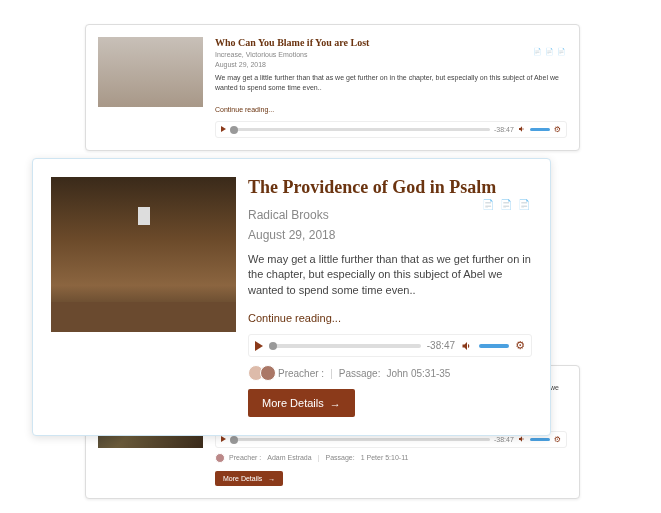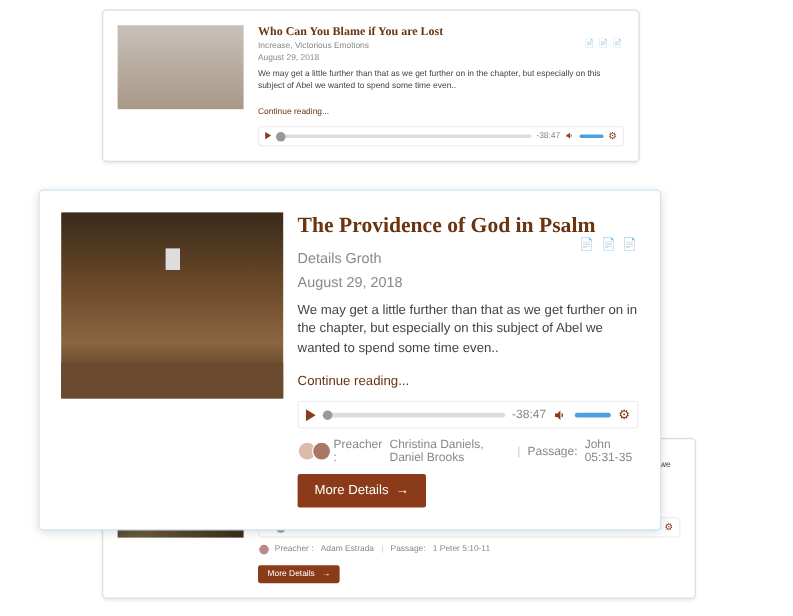--- a/index.html
+++ b/index.html
@@ -58,21 +58,21 @@
 .card.small .av{width:10px;height:10px;margin-right:-2px}
 .card.featured .av{width:16px;height:16px;margin-right:-4px}
 .btn{display:inline-flex;align-items:center;gap:6px;background:#8b3a1a;color:#fff;border:none;border-radius:2px;margin-top:8px;cursor:pointer;font-family:inherit}
 .card.small .btn{font-size:7px;padding:4px 8px}
 .card.featured .btn{font-size:11px;padding:8px 14px}
 .sep{color:#ccc}
 </style>
 </head>
 <body>
 
-<div class="card small" style="top:8px;left:85px;width:448px">
+<div class="card small" style="top:24px;left:85px;width:495px">
   <div class="thumb" style="background:linear-gradient(180deg,#c8c0b8 0%,#a89888 100%)"></div>
   <div class="content">
     <div class="title">Who Can You Blame if You are Lost</div>
     <div class="sub">Increase, Victorious Emotions</div>
     <div class="sub">August 29, 2018</div>
     <div class="actions">
       <span class="aicon">📄</span>
       <span class="aicon">📄</span>
       <span class="aicon">📄</span>
     </div>
@@ -124,21 +124,21 @@
       <span>More Details</span>
       <span>→</span>
     </button>
   </div>
 </div>
 
 <div class="card featured" style="top:158px;left:32px;width:519px">
   <div class="thumb"></div>
   <div class="content">
     <div class="title">The Providence of God in Psalm</div>
-    <div class="sub">Details Groth</div>
+    <div class="sub">Radical Brooks</div>
     <div class="sub">August 29, 2018</div>
     <div class="actions">
       <span class="aicon">📄</span>
       <span class="aicon">📄</span>
       <span class="aicon">📄</span>
     </div>
     <div class="desc">We may get a little further than that as we get further on in the chapter, but especially on this subject of Abel we wanted to spend some time even..</div>
     <a class="more">Continue reading...</a>
     <div class="player">
       <div class="play"></div>
@@ -151,21 +151,20 @@
         </span>
       <span class="vbar"></span>
       <span class="gear">⚙</span>
     </div>
     <div class="meta">
       <span class="avatars">
         <span class="av" style="background:#dba"></span>
         <span class="av" style="background:#a76"></span>
       </span>
       <span>Preacher :</span>
-      <span>Christina Daniels, Daniel Brooks</span>
       <span class="sep">|</span>
       <span>Passage:</span>
       <span>John 05:31-35</span>
     </div>
     <button class="btn">
       <span>More Details</span>
       <span>→</span>
     </button>
   </div>
 </div>

